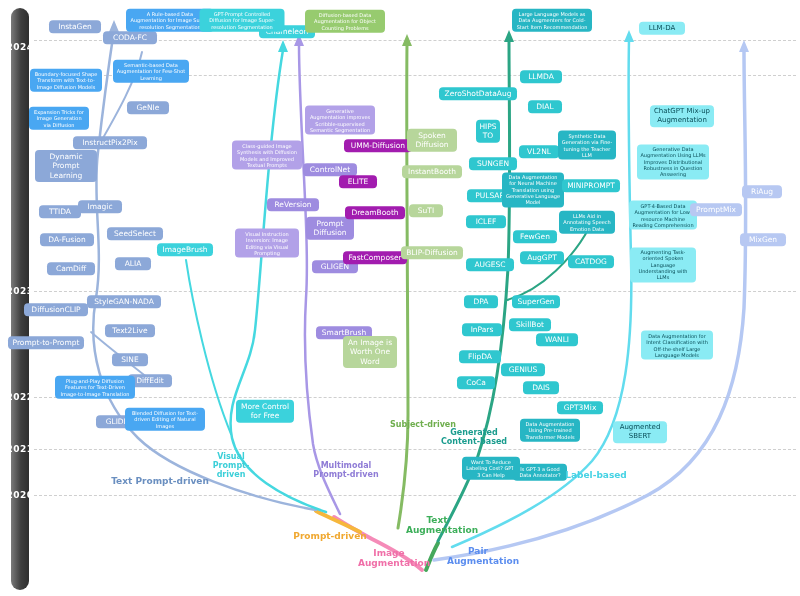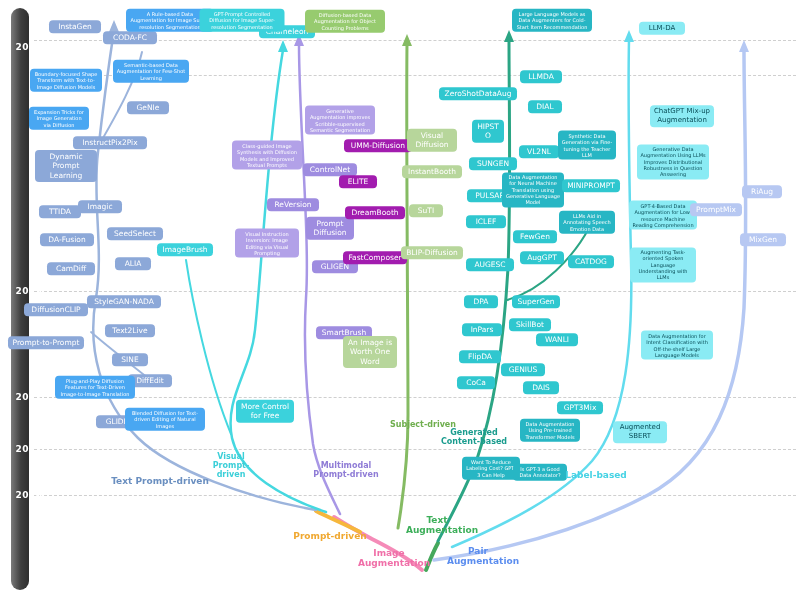--- a/index.html
+++ b/index.html
@@ -2,21 +2,21 @@
 <html><head>
 <meta charset="utf-8">
 <style>
   html,body{margin:0;padding:0;background:#fff;}
   #fig{position:relative;width:800px;height:596px;background:#ffffff;overflow:hidden;
        font-family:"DejaVu Sans","Liberation Sans",sans-serif;}
   
   #tbar{position:absolute;left:11px;top:8px;bottom:6px;width:18px;border-radius:10px;
         background:linear-gradient(90deg,#7a7a7a,#3e3e3e 55%,#2e2e2e);}
   .year{position:absolute;left:2px;width:36px;text-align:center;color:#fff;
-        font-size:9px;font-weight:bold;transform:translateY(-50%);letter-spacing:.5px;margin-left:9px;}
+        font-size:9px;font-weight:bold;transform:translateY(-50%);letter-spacing:.5px;}
   .dash{position:absolute;left:34px;right:4px;height:0;border-top:1.5px dashed #cfcfcf;}
   
   #curves{position:absolute;left:0;top:0;}
   
   .node{position:absolute;transform:translate(-50%,-50%);border-radius:4px;color:#fff;
         text-align:center;padding:2px 3px;line-height:1.25;box-sizing:border-box;
         font-size:7.5px;word-wrap:break-word;}
   .tp {background:#8ca8d8;}
   .tpa{background:#49a7f2;font-size:5px;}
   .vp {background:#3bd2dc;}
@@ -120,30 +120,30 @@
       <div class="node sja" style="left: 345px; top: 21px; width: 80px;">Diffusion-based Data Augmentation for Object Counting Problems</div>
       <div class="node mma" style="left: 340px; top: 120px; width: 70px;">Generative Augmentation improves Scribble-supervised Semantic Segmentation</div>
       <div class="node mma" style="left: 267px; top: 155px; width: 70px;">Class-guided Image Synthesis with Diffusion Models and Improved Textual Prompts</div>
       <div class="node mm" style="left: 330px; top: 170px; width: 54px;">ControlNet</div>
       <div class="node mm" style="left: 293px; top: 205px; width: 52px;">ReVersion</div>
       <div class="node mm" style="left: 330px; top: 228px; width: 48px;">Prompt Diffusion</div>
       <div class="node mma" style="left: 267px; top: 243px; width: 64px;">Visual Instruction Inversion: Image Editing via Visual Prompting</div>
       <div class="node mm" style="left: 335px; top: 267px; width: 46px;">GLIGEN</div>
       <div class="node mm" style="left: 328px; top: 333px; width: 56px; margin-left: 16px;">SmartBrush</div>
       <div class="node sj" style="left: 378px; top: 146px; width: 68px;">UMM-Diffusion</div>
-      <div class="node sj2" style="left: 432px; top: 140px; width: 50px;">Visual Diffusion</div>
+      <div class="node sj2" style="left: 432px; top: 140px; width: 50px;">Spoken Diffusion</div>
       <div class="node sj" style="left: 358px; top: 182px; width: 38px;">ELITE</div>
       <div class="node sj2" style="left: 432px; top: 172px; width: 60px;">InstantBooth</div>
       <div class="node sj" style="left: 375px; top: 213px; width: 60px;">DreamBooth</div>
       <div class="node sj2" style="left: 426px; top: 211px; width: 34px;">SuTI</div>
       <div class="node sj" style="left: 375px; top: 258px; width: 64px;">FastComposer</div>
       <div class="node sj2" style="left: 432px; top: 253px; width: 62px;">BLIP-Diffusion</div>
       <div class="node sj2" style="left: 370px; top: 352px; width: 54px;">An Image is Worth One Word</div>
       <div class="node gc" style="left: 478px; top: 94px; width: 78px;">ZeroShotDataAug</div>
-      <div class="node gc" style="left: 488px; top: 131px; width: 32px;">HIPSTO</div>
+      <div class="node gc" style="left: 488px; top: 131px; width: 24px;">HIPSTO</div>
       <div class="node gc" style="left: 493px; top: 164px; width: 48px;">SUNGEN</div>
       <div class="node gc" style="left: 490px; top: 196px; width: 46px;">PULSAR</div>
       <div class="node gc" style="left: 486px; top: 222px; width: 40px;">ICLEF</div>
       <div class="node gc" style="left: 490px; top: 265px; width: 48px;">AUGESC</div>
       <div class="node gc" style="left: 481px; top: 302px; width: 34px;">DPA</div>
       <div class="node gc" style="left: 482px; top: 330px; width: 40px;">InPars</div>
       <div class="node gc" style="left: 480px; top: 357px; width: 42px;">FlipDA</div>
       <div class="node gc" style="left: 476px; top: 383px; width: 38px;">CoCa</div>
       <div class="node gc" style="left: 523px; top: 370px; width: 44px;">GENIUS</div>
       <div class="node gc" style="left: 541px; top: 388px; width: 36px;">DAIS</div>

